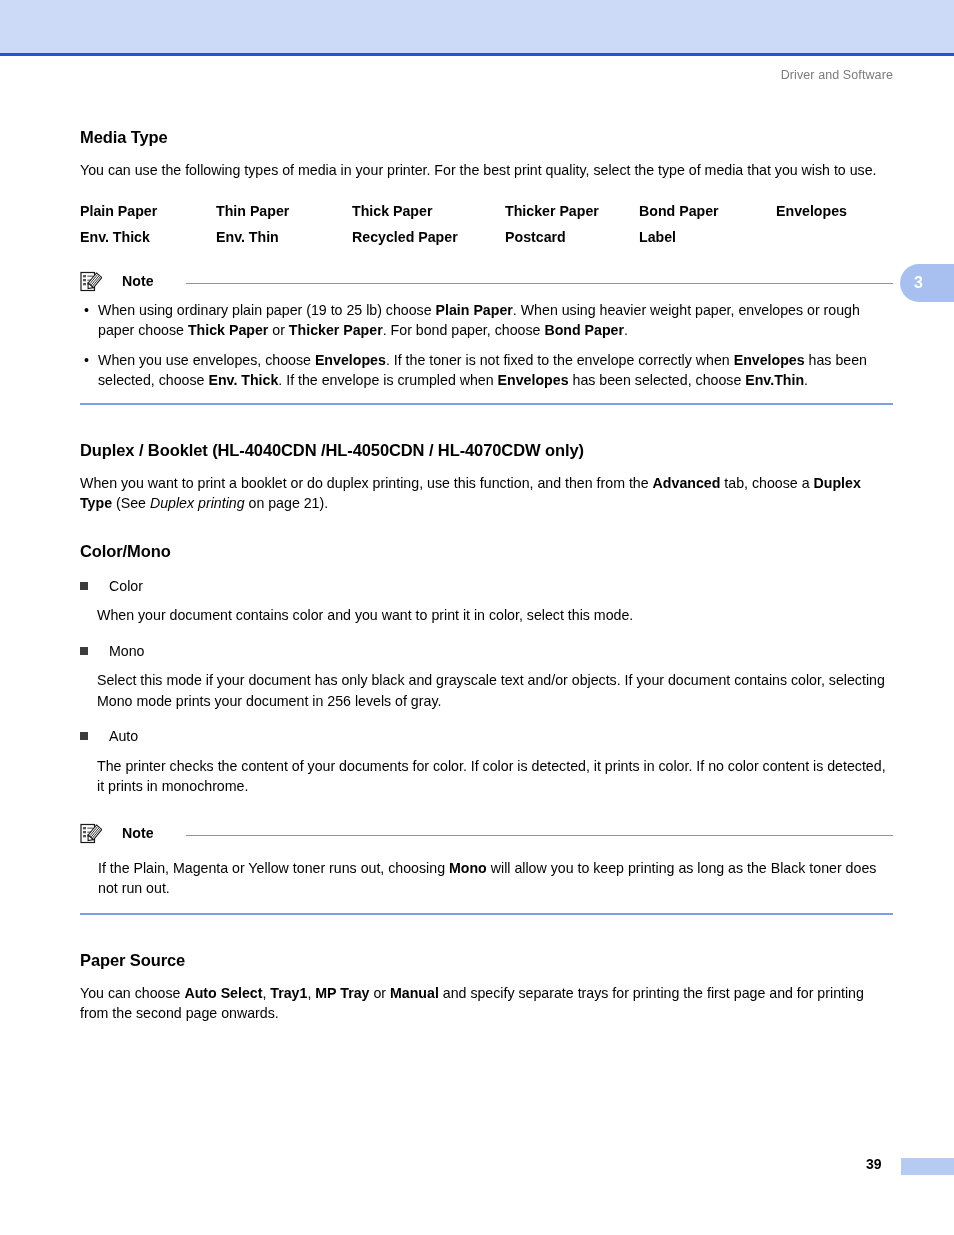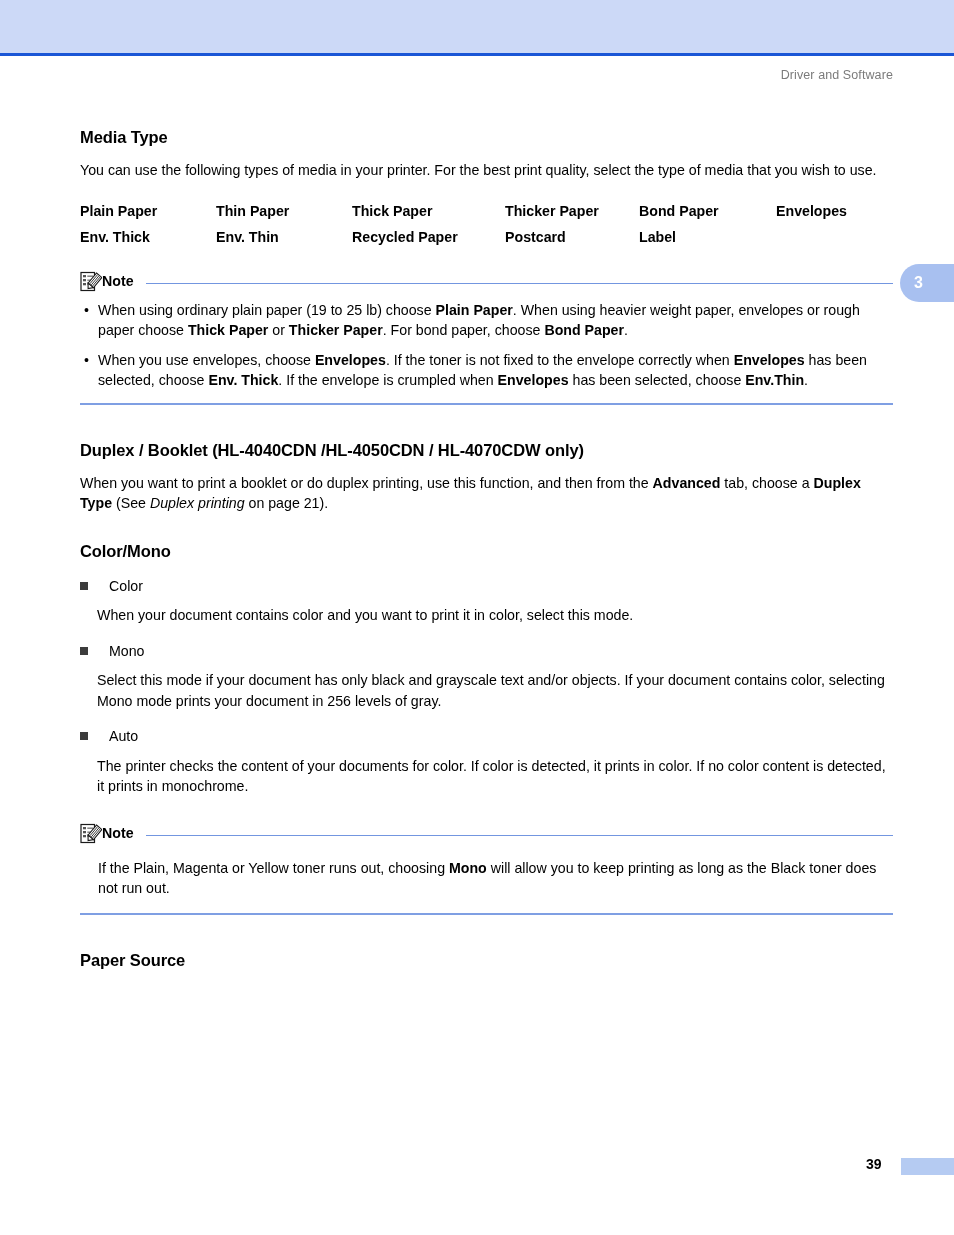--- a/index.html
+++ b/index.html
@@ -104,21 +104,21 @@
   }
   .media-grid span { white-space: nowrap; }
 
   
   .note {
     margin-top: 26px;
   }
   .note-head {
     display: flex;
     align-items: center;
-    gap: 0;
+    gap: 20px;
   }
   .note-icon {
     width: 22px;
     height: 21px;
     flex: 0 0 auto;
     display: block;
   }
   .note-label {
     font-size: 14.2px;
     font-weight: bold;
@@ -328,19 +328,20 @@
     </div>
     <div class="note-body">
       <p class="note-plain"><span>If the Plain, Magenta or Yellow toner runs out, choosing </span><b>Mono</b><span> will allow you to keep printing as long as the Black toner does not run out.</span></p>
     </div>
     <div class="note-bottom-rule"></div>
   </div>
 
   <div class="gap-xl"></div>
 
   <h2 class="section-title">Paper Source</h2>
+  <p class="body-text"><span>You can choose </span><b>Auto Select</b><span>, </span><b>Tray1</b><span>, </span><b>MP Tray</b><span> or </span><b>Manual</b><span> and specify separate trays for printing the first page and for printing from the second page onwards.</span></p>
 
 </div>
 
 <div class="footer">
   <span class="page-number">39</span>
   <span class="footer-swatch"></span>
 </div>
 
 </body></html>

